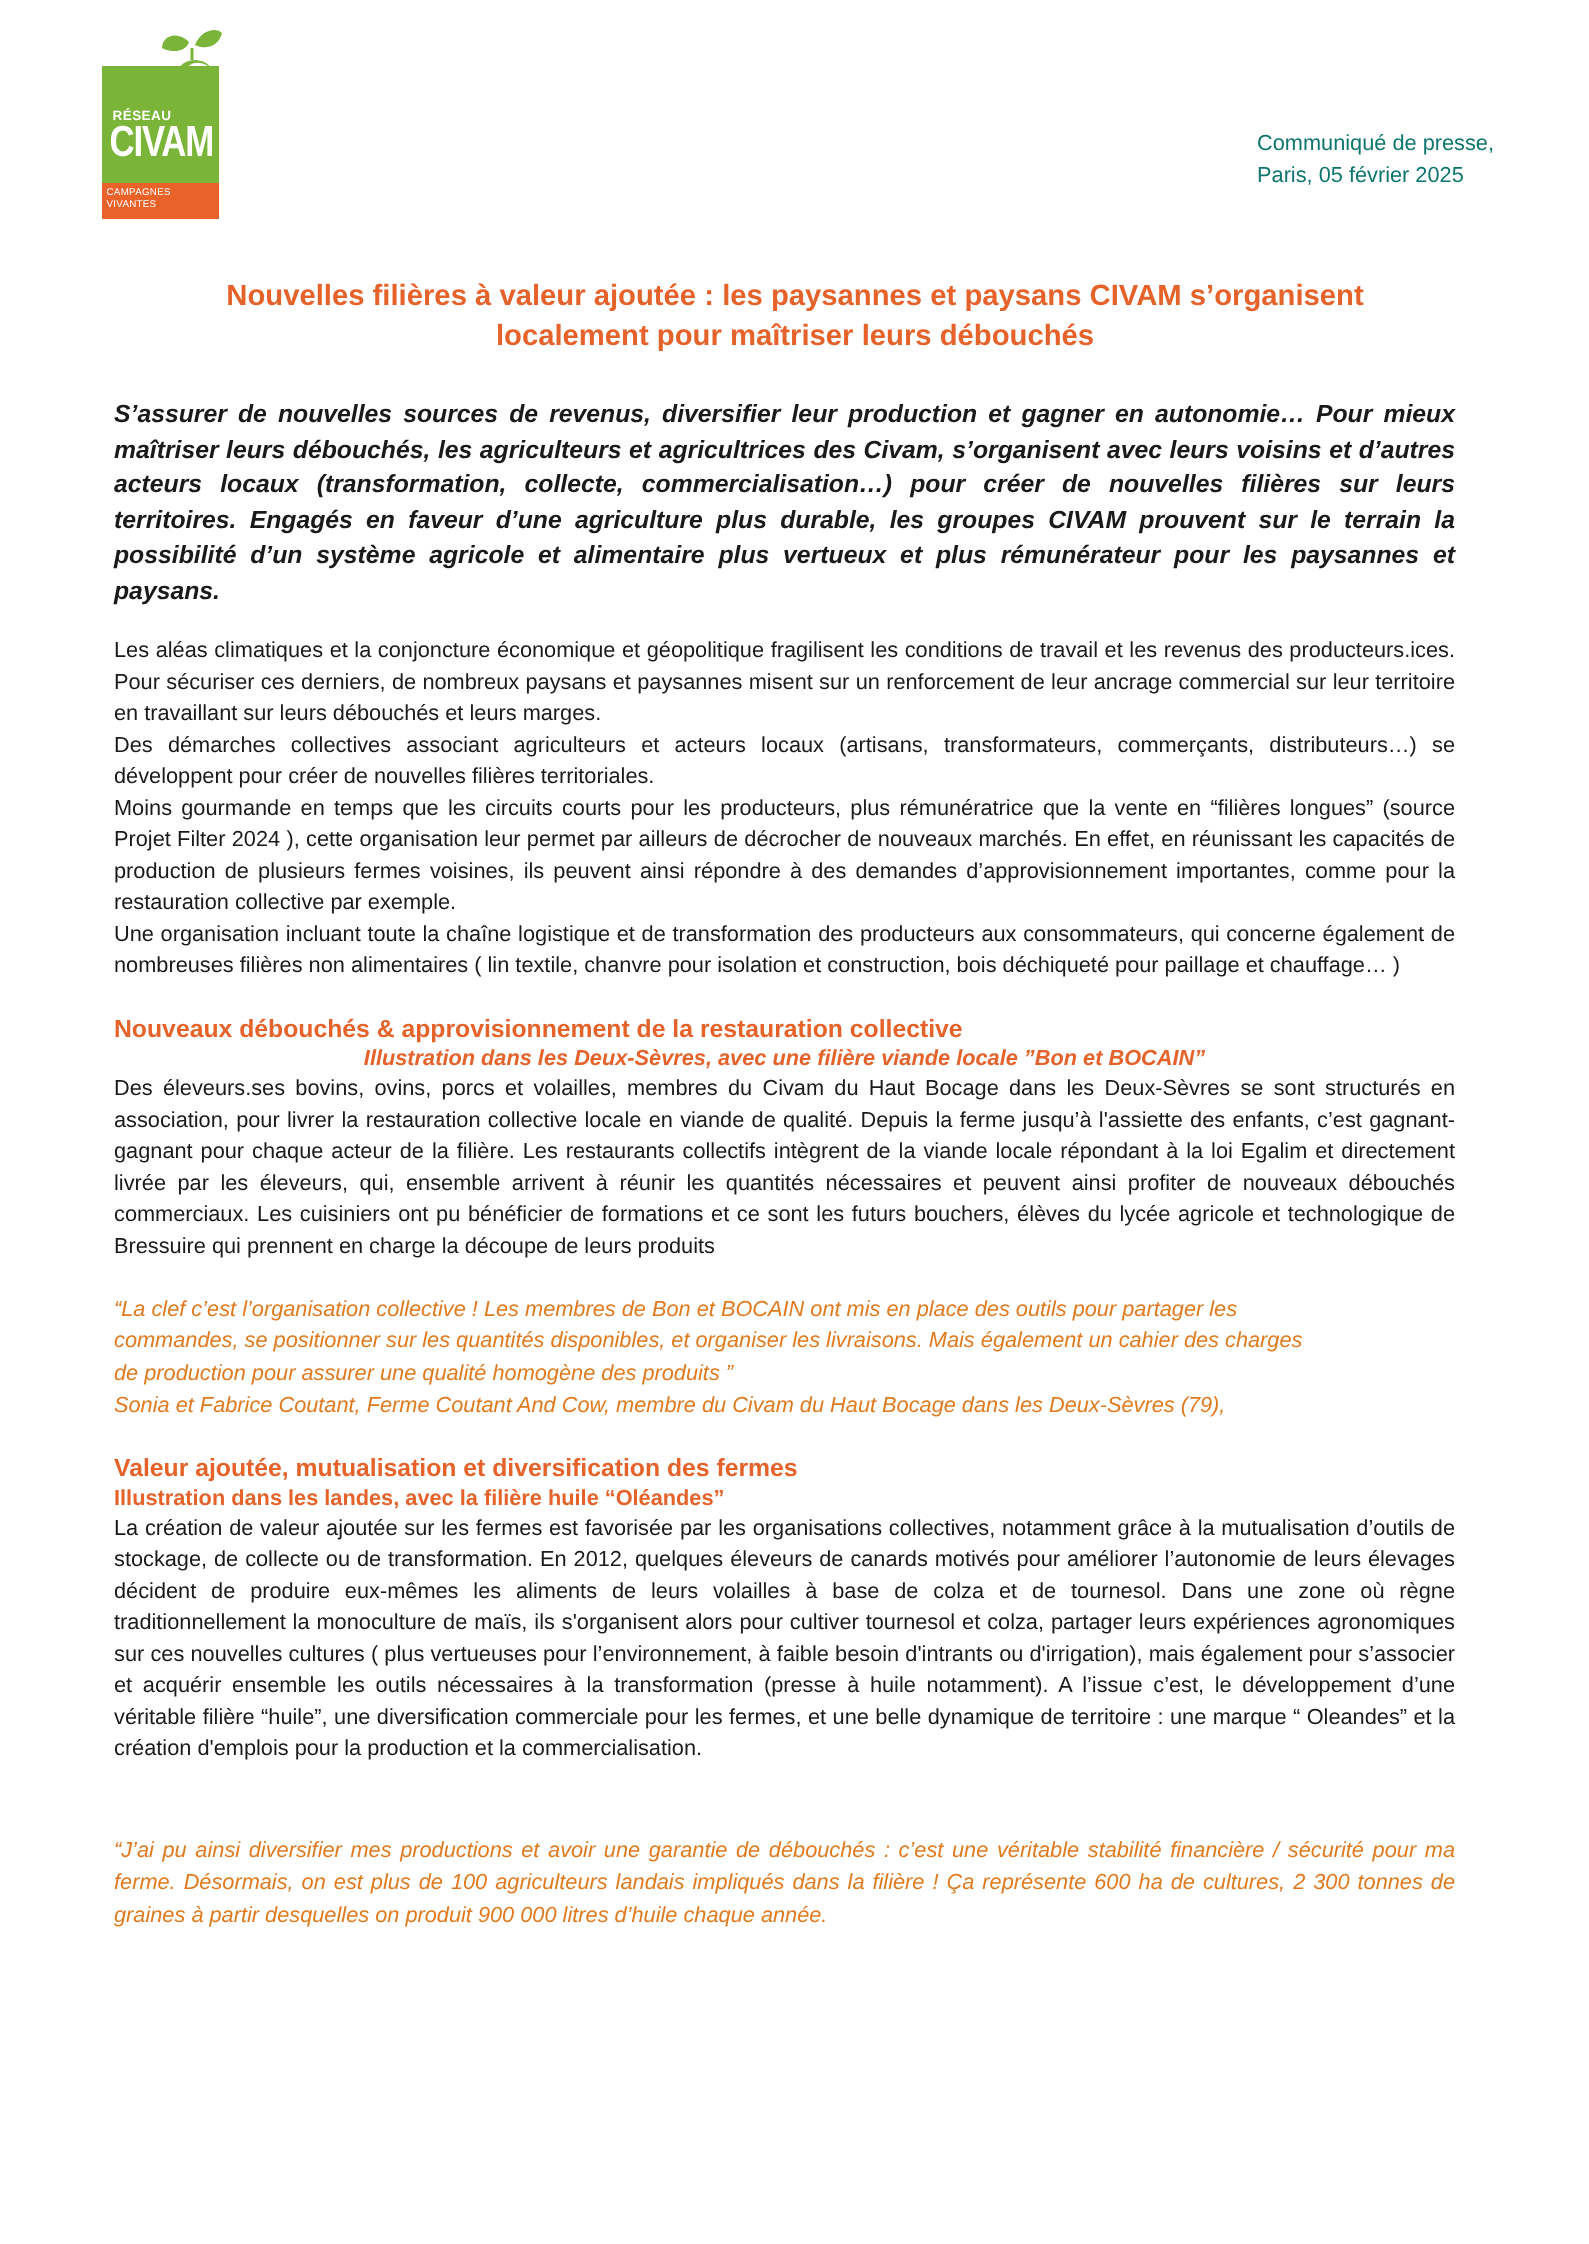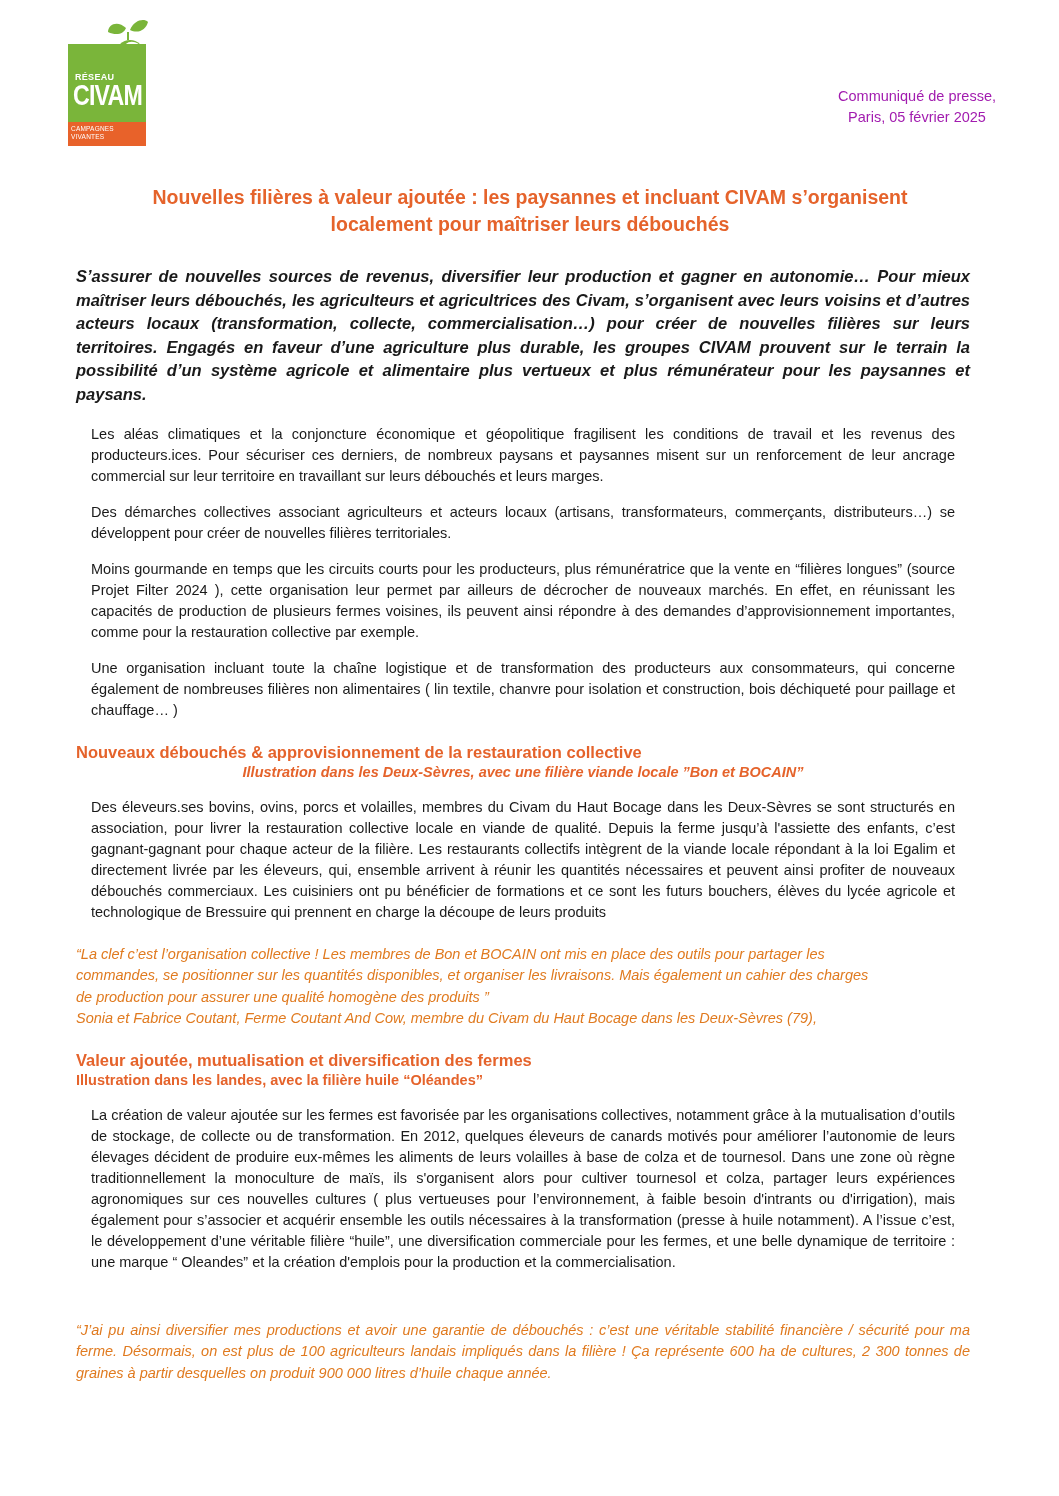--- a/index.html
+++ b/index.html
@@ -67,24 +67,24 @@
     }
     .logo-svg {
       position: absolute;
       left: 0;
       top: 0;
     }
     .header-right {
       position: absolute;
       right: 63px;
       top: 86px;
-      text-align: center;
+      text-align: left;
       font-size: 14.5px;
       line-height: 21px;
-      color: #a21caf;
+      color: #0f766e;
     }
     .main-title {
       position: absolute;
       left: 80px;
       width: 900px;
       top: 184px;
       text-align: center;
       color: #e5632b;
       font-weight: bold;
       font-size: 19.5px;
@@ -101,21 +101,21 @@
       font-style: italic;
       font-size: 16.5px;
       line-height: 23.5px;
       text-align: justify;
       margin: 0 0 18px 0;
     }
     .body-p {
       font-size: 14.5px;
       line-height: 21px;
       text-align: justify;
-      margin: 15px;
+      margin: 0;
     }
     .section-title {
       color: #e5632b;
       font-weight: bold;
       font-size: 16.5px;
       line-height: 22px;
       margin: 20px 0 0 0;
     }
     .section-sub {
       color: #e5632b;
@@ -159,21 +159,21 @@
     <div>VIVANTES</div>
   </div>
 </div>
 
 <div class="header-right">
   <div>Communiqué de presse,</div>
   <div>Paris, 05 février 2025</div>
 </div>
 
 <div class="main-title">
-  <div>Nouvelles filières à valeur ajoutée : les paysannes et incluant CIVAM s’organisent</div>
+  <div>Nouvelles filières à valeur ajoutée : les paysannes et paysans CIVAM s’organisent</div>
   <div>localement pour maîtriser leurs débouchés</div>
 </div>
 
 <div class="content">
   <p class="chapo">S’assurer de nouvelles sources de revenus, diversifier leur production et gagner en autonomie… Pour mieux maîtriser leurs débouchés, les agriculteurs et agricultrices des Civam, s’organisent avec leurs voisins et d’autres acteurs locaux (transformation, collecte, commercialisation…) pour créer de nouvelles filières sur leurs territoires. Engagés en faveur d’une agriculture plus durable, les groupes CIVAM prouvent sur le terrain la possibilité d’un système agricole et alimentaire plus vertueux et plus rémunérateur pour les paysannes et paysans.</p>
 
   <p class="body-p">Les aléas climatiques et la conjoncture économique et géopolitique fragilisent les conditions de travail et les revenus des producteurs.ices. Pour sécuriser ces derniers, de nombreux paysans et paysannes misent sur un renforcement de leur ancrage commercial sur leur territoire en travaillant sur leurs débouchés et leurs marges.</p>
   <p class="body-p"><b>Des démarches collectives associant agriculteurs et acteurs locaux</b><span> (artisans, transformateurs, commerçants, distributeurs…) se développent pour créer de nouvelles filières territoriales.</span></p>
   <p class="body-p">Moins gourmande en temps que les circuits courts pour les producteurs, plus rémunératrice que la vente en “filières longues” (source Projet Filter 2024 ), cette organisation leur permet par ailleurs de décrocher de nouveaux marchés. En effet, en réunissant les capacités de production de plusieurs fermes voisines, ils peuvent ainsi répondre à des demandes d’approvisionnement importantes, comme pour la restauration collective par exemple.</p>
   <p class="body-p">Une organisation incluant toute la chaîne logistique et de transformation des producteurs aux consommateurs, qui concerne également de nombreuses filières non alimentaires ( lin textile, chanvre pour isolation et construction, bois déchiqueté pour paillage et chauffage… )</p>

